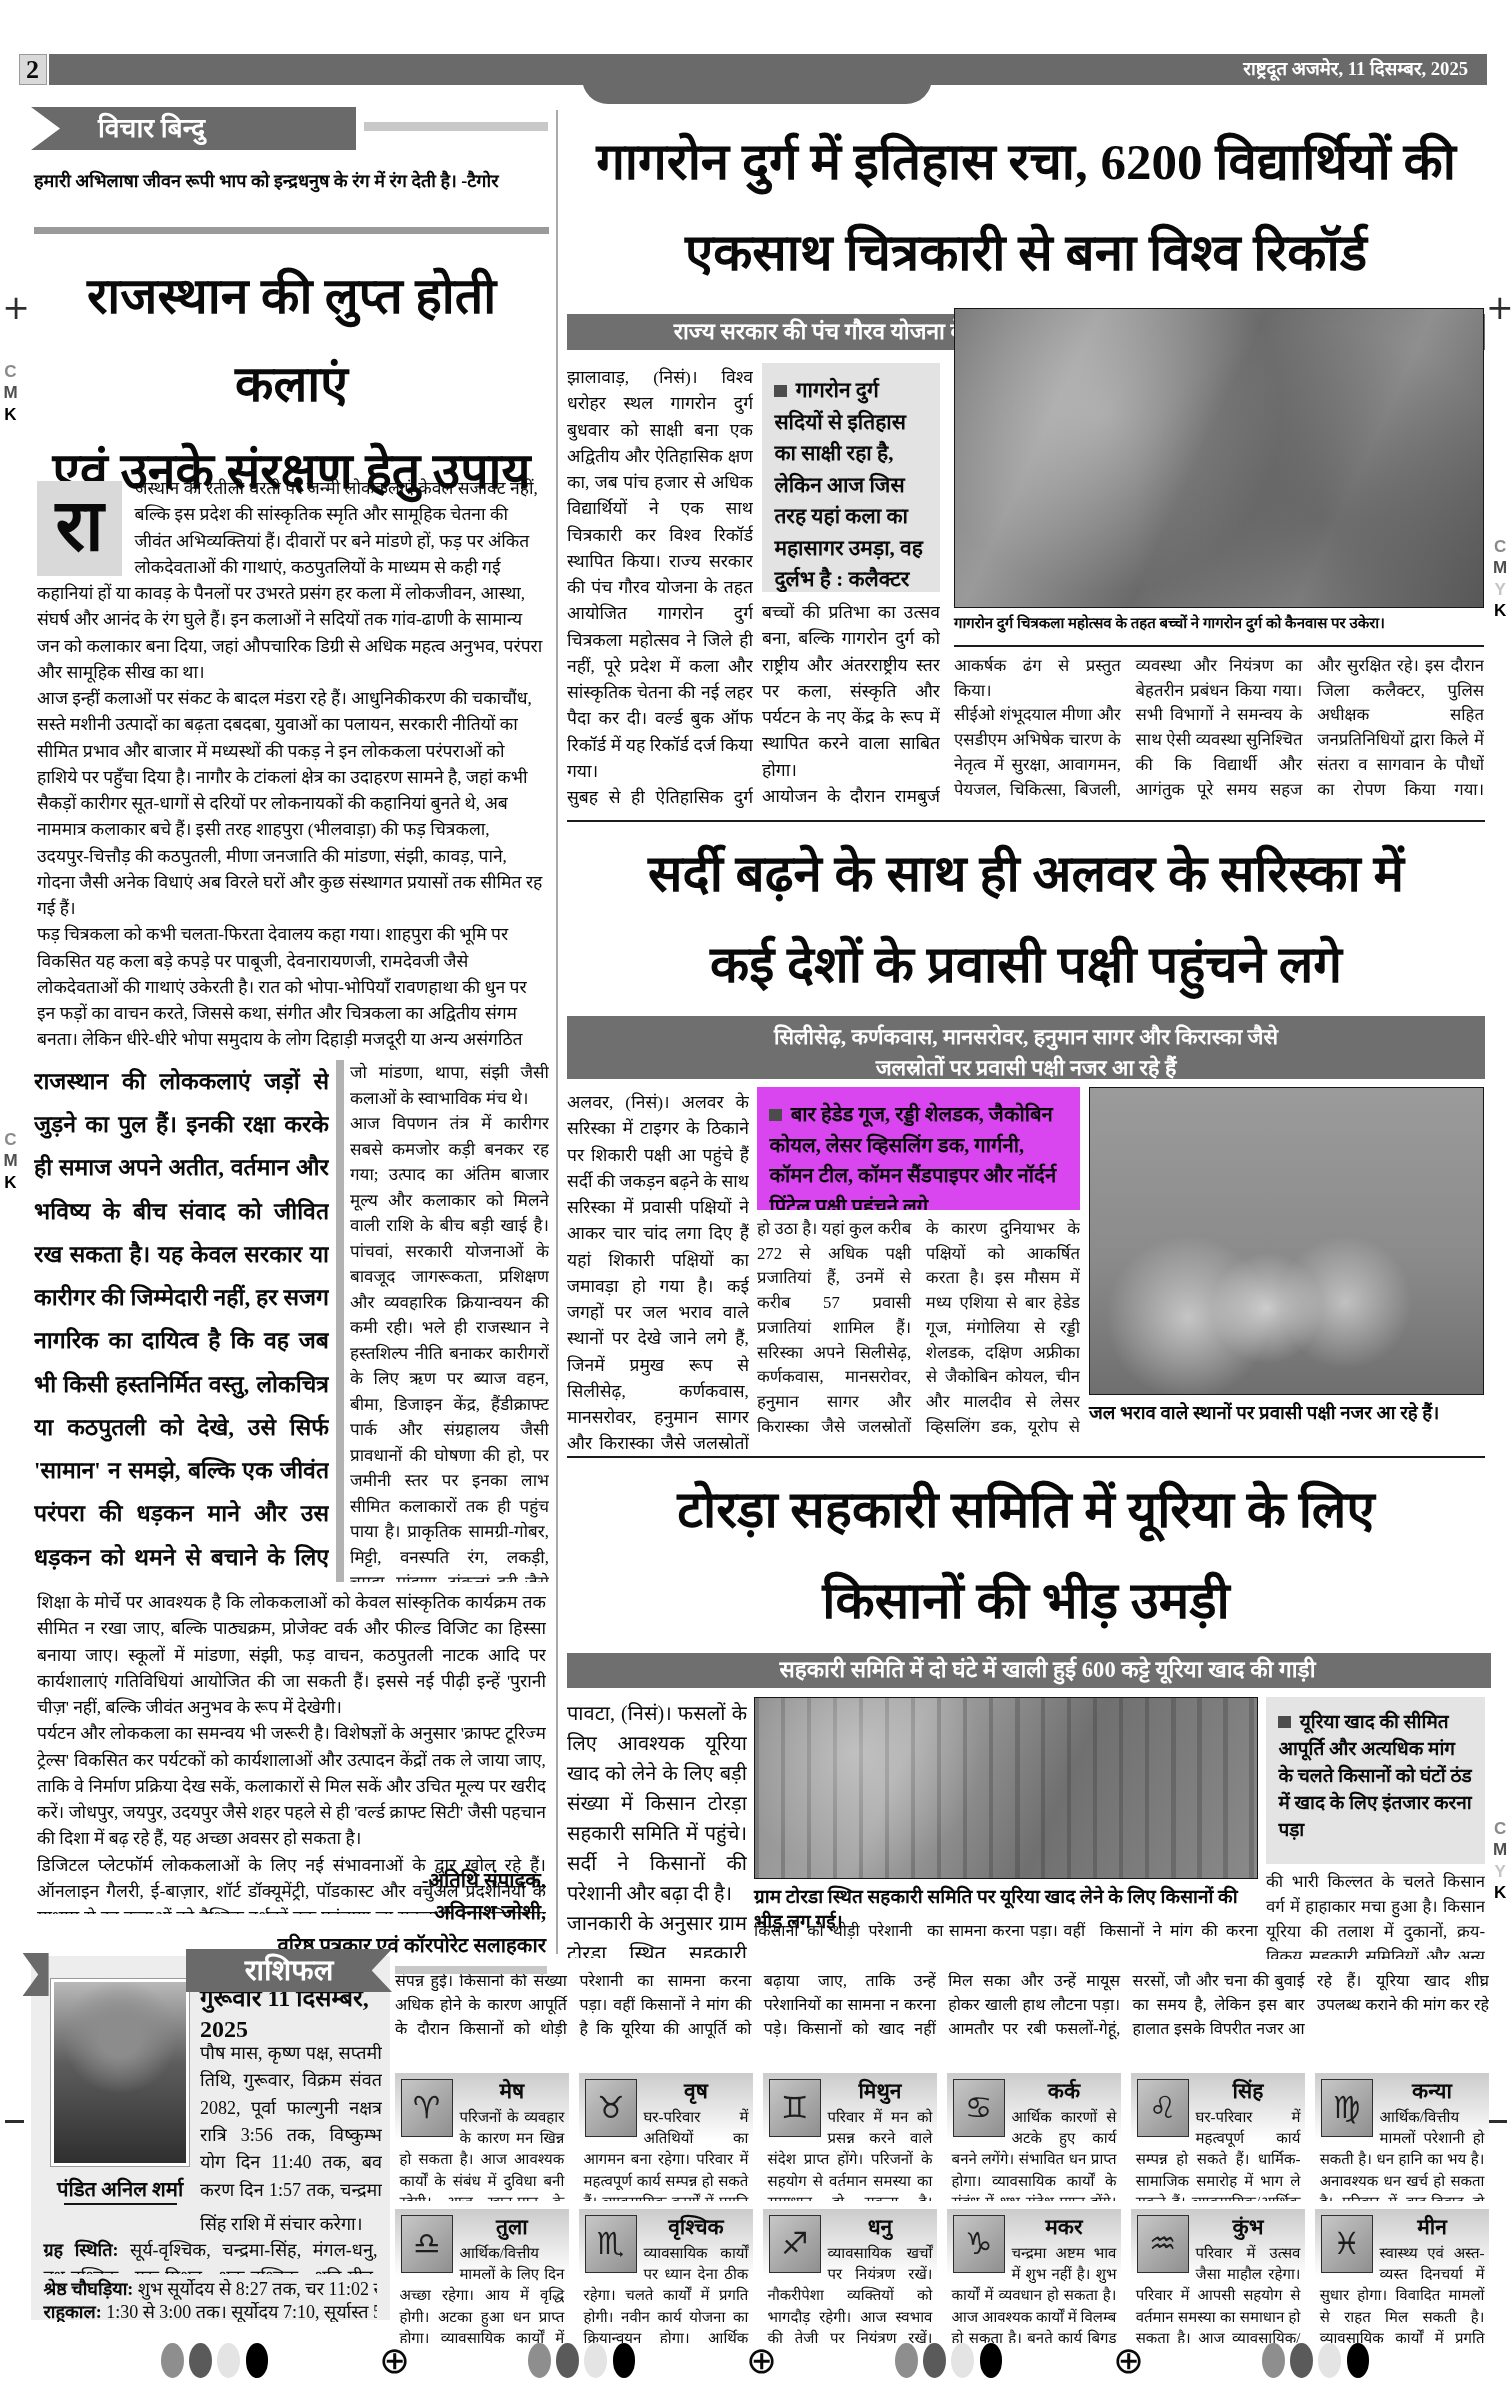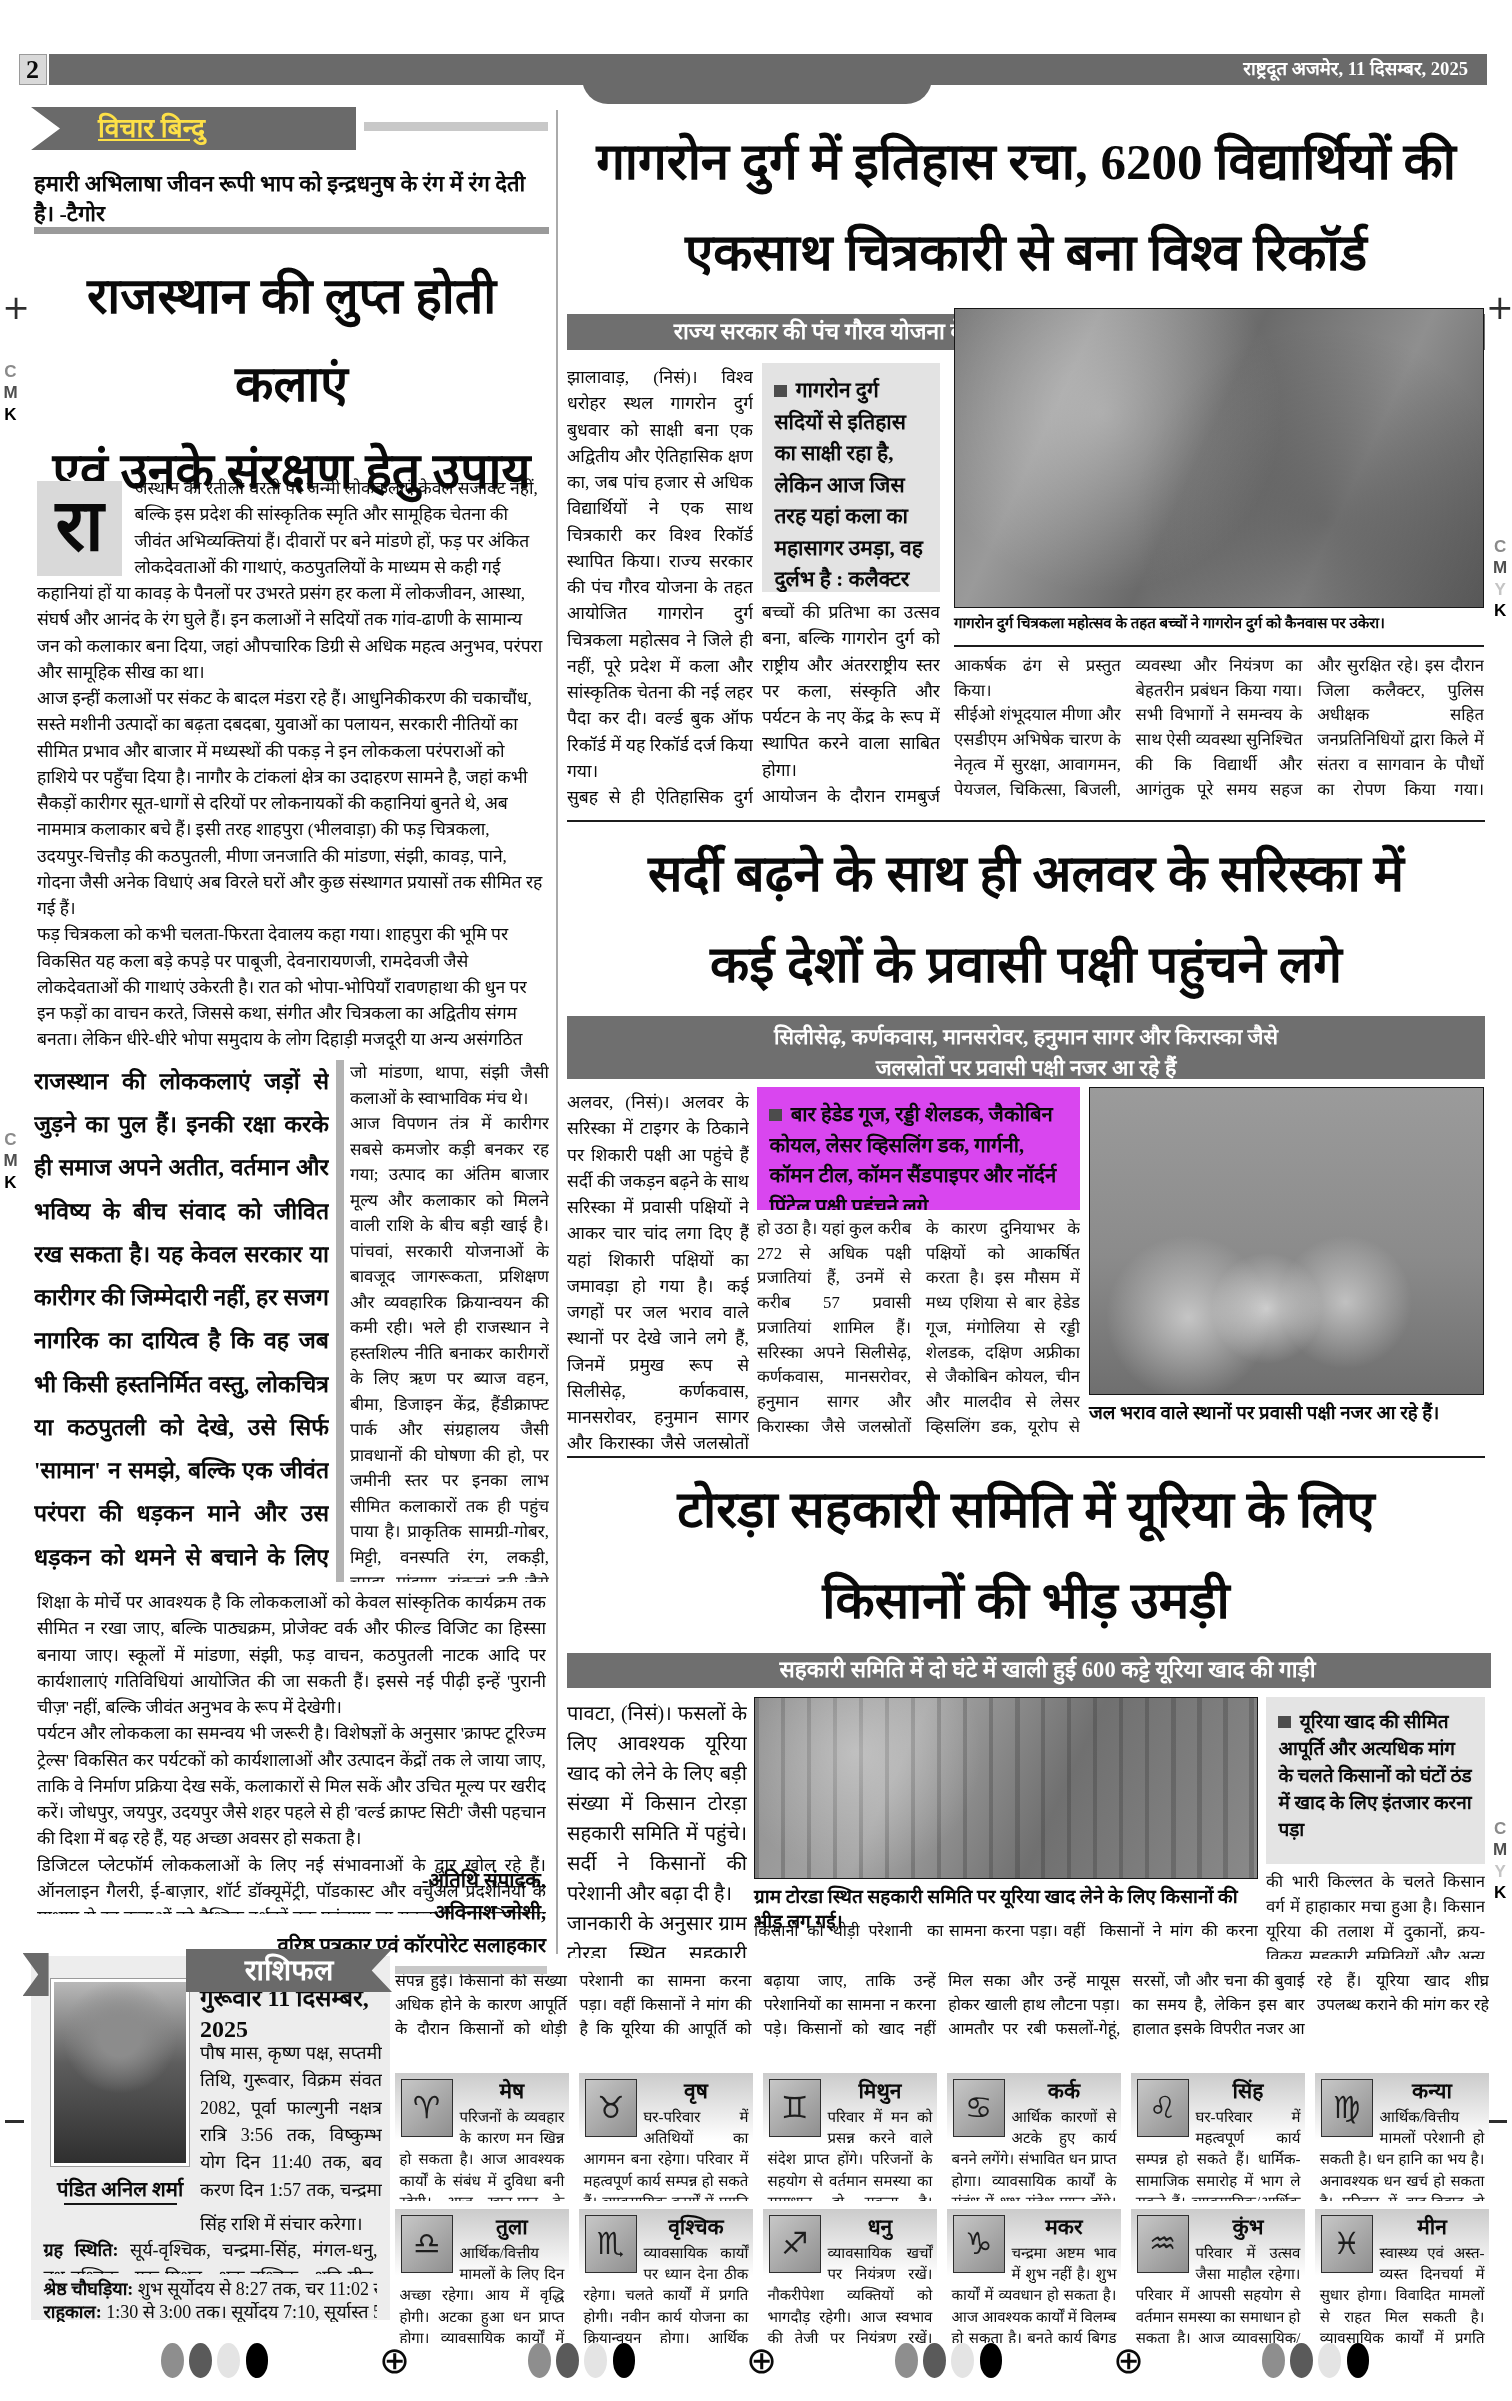--- a/index.html
+++ b/index.html
@@ -12,23 +12,23 @@
   .pagenum { background:#d9d9d9; border:0.6px solid #9a9a9a; font-size:26px; font-weight:bold; text-align:center; line-height:29px; }
   .hbar { background:#6a6a6a; }
   .htab { background:#6a6a6a; border-radius:0 0 26px 26px; }
   .htab-label { color:#fff; font-weight:bold; font-size:26px; text-align:center; line-height:33px; }
   .edition { color:#fff; font-weight:bold; font-size:18.6px; text-align:right; line-height:30.5px; padding-right:19px; }
   .clip { overflow:hidden; }
   .b { font-weight:bold; }
   .colTxt { font-size:17.5px; line-height:1.5; text-align:justify; overflow:hidden; white-space:pre-line; }
 
   
-  .flag { background:#6a6a6a; clip-path:polygon(0 0,100% 0,100% 100%,0 100%,29px 50%); color:#fde047; font-weight:bold; font-size:26.5px; line-height:43px; padding-left:67px;text-decoration:underline; }
+  .flag { background:#6a6a6a; clip-path:polygon(0 0,100% 0,100% 100%,0 100%,29px 50%); color:#ffffff; font-weight:bold; font-size:26.5px; line-height:43px; padding-left:67px; }
   .flagline { background:#c8c8c8; }
-  .lquote { font-size:22px; font-weight:bold; line-height:1.35; }
+  .lquote { font-size:18px; font-weight:bold; line-height:1.35; }
   .lrule { background:#9a9a9a; }
   .lheadline { font-size:50px; font-weight:bold; text-align:center; line-height:1.75; white-space:pre-line; }
   .dropcap { float:left; width:85px; height:95px; background:#d9d9d9; font-size:72px; font-weight:bold; text-align:center; line-height:90px; margin:5.6px 12.4px 3.4px 0; }
   .pullbold { font-size:23px; font-weight:bold; line-height:1.88; text-align:justify; overflow:hidden; }
   .vrule { background:#b3b3b3; }
   .byline { font-size:20.3px; font-weight:bold; text-align:right; line-height:1.6; white-space:pre-line; }
 
   
   .ahead { font-weight:bold; text-align:center; font-size:51px; line-height:1.78; white-space:pre-line; }
   .subbar { background:#6f6f6f; color:#fff; font-weight:bold; text-align:center; }

